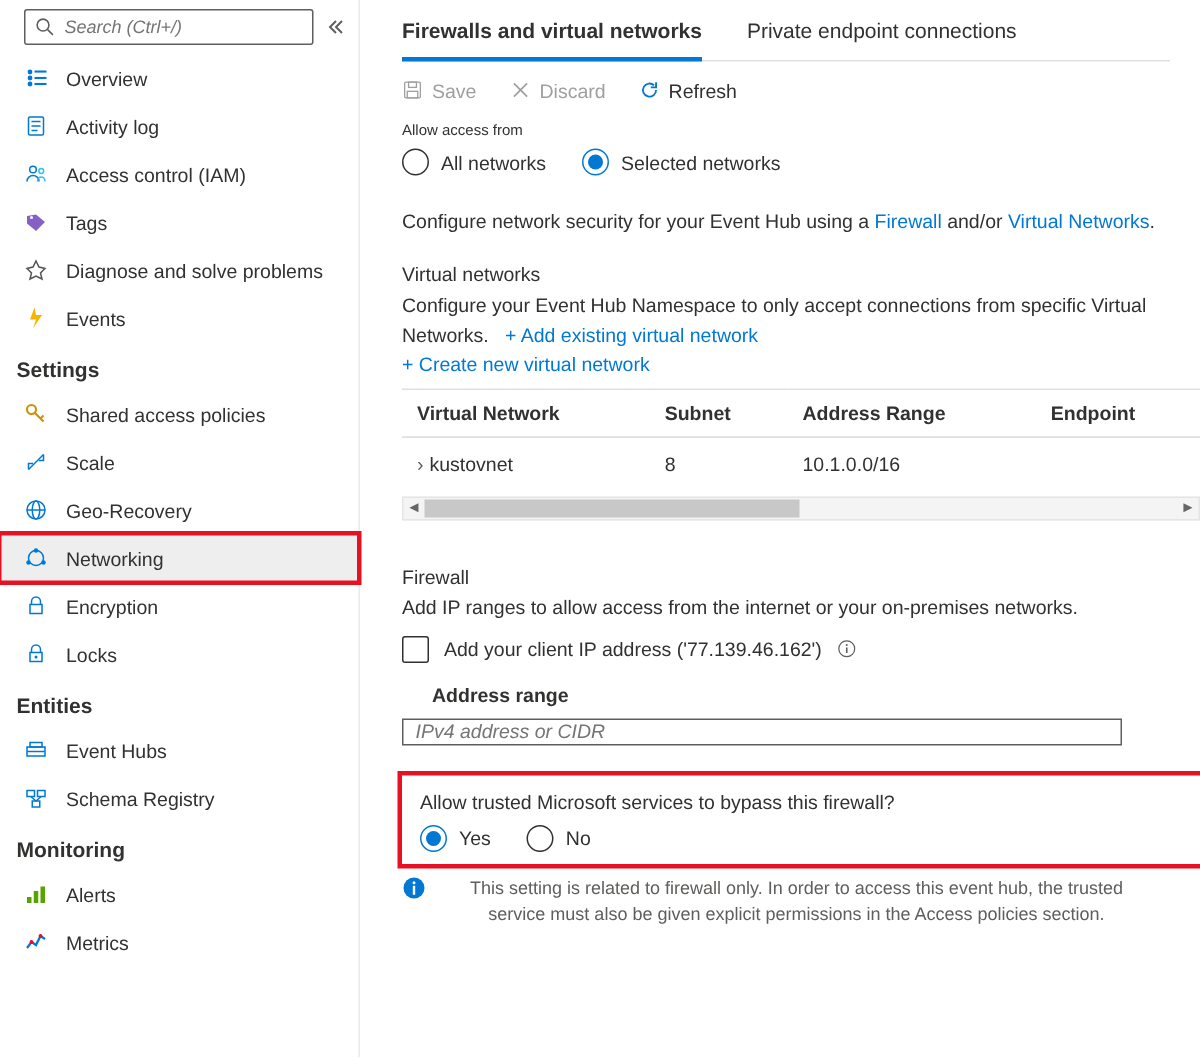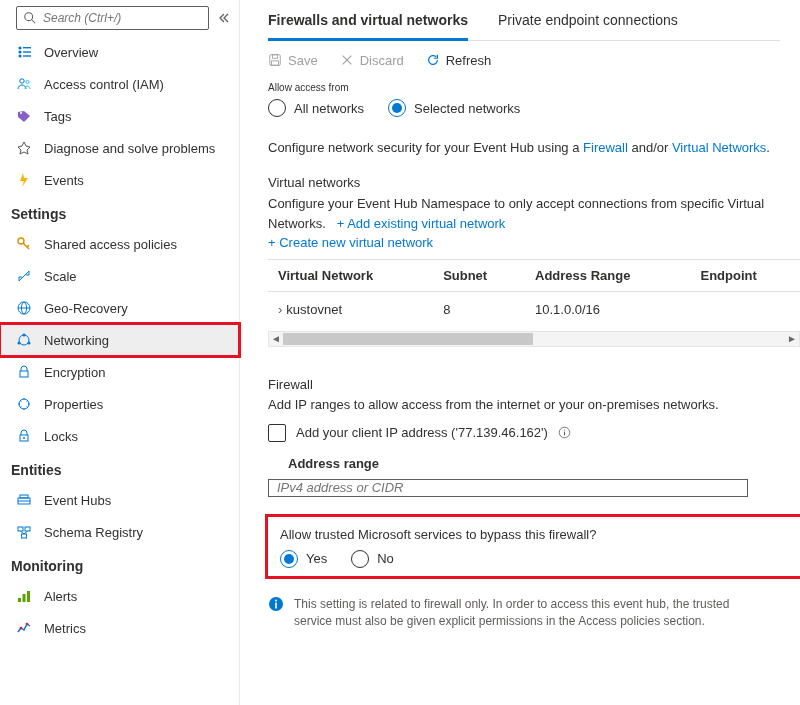--- a/index.html
+++ b/index.html
@@ -45,21 +45,21 @@
   .hscroll { height: 16px; background: #f4f4f4; border: 1px solid #e5e5e5; position: relative; margin-top: 4px; }
   .hscroll .thumb { position: absolute; left: 14px; top: 1px; height: 12px; width: 250px; background: #c8c8c8; }
   .hscroll .arrow { position: absolute; top: 0; width: 14px; height: 14px; display:flex; align-items:center; justify-content:center; color:#666; font-size:10px;}
   .hscroll .arrow.left{left:0} .hscroll .arrow.right{right:0}
   .firewall-block { margin-top: 30px; }
   .chk-row { display: flex; align-items: center; gap: 10px; margin: 10px 0 14px; }
   .checkbox { width: 18px; height: 18px; border: 1px solid #323130; border-radius: 2px; cursor: pointer; }
   .addr-label { font-weight: 600; font-size: 13px; margin: 4px 0 8px 20px; }
   .addr-input { border: 1px solid #605e5c; height: 18px; width: 480px; padding: 0 8px; font-size: 13px; font-style: italic; color:#888; }
   .trusted-box { outline: 3px solid #e81123; padding: 10px 12px 8px; margin-top: 20px; width: 576px; }
-  .info-row { display: flex; gap: 10px; margin-top: 20px; font-size: 12px; color: #605e5c; line-height: 1.4; width: 500px;}
+  .info-row { display: flex; gap: 10px; margin-top: 8px; font-size: 12px; color: #605e5c; line-height: 1.4; width: 500px; text-align: center;}
   .info-ico { flex: 0 0 16px; }
   svg { display:block; }
 </style>
 </head>
 <body>
 
 <div class="root">
 
   <div class="sidebar">
     <div class="search-row">
@@ -89,20 +89,31 @@
               <rect x="7" y="7.3" width="8" height="1.4" fill="#0078d4"></rect>
               <circle cx="4" cy="12" r="1.6" fill="#0078d4"></circle>
               <rect x="7" y="11.3" width="8" height="1.4" fill="#0078d4"></rect>
             </svg>
           </span>
           <span class="lbl">Overview</span>
         </div>
         <div class="nav-item">
           <span class="ico">
             <svg width="16" height="16" viewBox="0 0 16 16">
+              <rect x="3" y="2" width="10" height="12" rx="1" stroke="#0078d4" fill="none"></rect>
+              <line x1="5" y1="5" x2="11" y2="5" stroke="#0078d4"></line>
+              <line x1="5" y1="8" x2="11" y2="8" stroke="#0078d4"></line>
+              <line x1="5" y1="11" x2="9" y2="11" stroke="#0078d4"></line>
+            </svg>
+          </span>
+          <span class="lbl">Activity log</span>
+        </div>
+        <div class="nav-item">
+          <span class="ico">
+            <svg width="16" height="16" viewBox="0 0 16 16">
               <circle cx="6" cy="5" r="2.2" stroke="#0078d4" fill="none"></circle>
               <path d="M2 13c0-2.5 2-4 4-4s4 1.5 4 4" stroke="#0078d4" fill="none"></path>
               <circle cx="11.5" cy="6" r="1.6" stroke="#30c0e8" fill="none"></circle>
               <path d="M9 13c0-2 1.3-3 2.5-3s2.5 1 2.5 3" stroke="#30c0e8" fill="none"></path>
             </svg>
           </span>
           <span class="lbl">Access control (IAM)</span>
         </div>
         <div class="nav-item">
           <span class="ico">
@@ -173,29 +184,20 @@
           <span class="lbl">Networking</span>
         </div>
         <div class="nav-item">
           <span class="ico">
             <svg width="16" height="16" viewBox="0 0 16 16">
               <rect x="4" y="7" width="8" height="6" stroke="#0078d4" fill="none"></rect>
               <path d="M5 7V5a3 3 0 016 0v2" stroke="#0078d4" fill="none"></path>
             </svg>
           </span>
           <span class="lbl">Encryption</span>
-        </div>
-        <div class="nav-item">
-          <span class="ico">
-            <svg width="16" height="16" viewBox="0 0 16 16">
-              <circle cx="8" cy="8" r="5" stroke="#0078d4" fill="none"></circle>
-              <path d="M8 2v2M8 12v2M2 8h2M12 8h2M4 4l1.4 1.4M10.6 10.6L12 12M12 4l-1.4 1.4M5.4 10.6L4 12" stroke="#0078d4"></path>
-            </svg>
-          </span>
-          <span class="lbl">Properties</span>
         </div>
         <div class="nav-item">
           <span class="ico">
             <svg width="16" height="16" viewBox="0 0 16 16">
               <rect x="4" y="7" width="8" height="6" stroke="#0078d4" fill="none"></rect>
               <path d="M5 7V5a3 3 0 016 0v2" stroke="#0078d4" fill="none"></path>
               <circle cx="8" cy="10" r="1" fill="#0078d4"></circle>
             </svg>
           </span>
           <span class="lbl">Locks</span>

